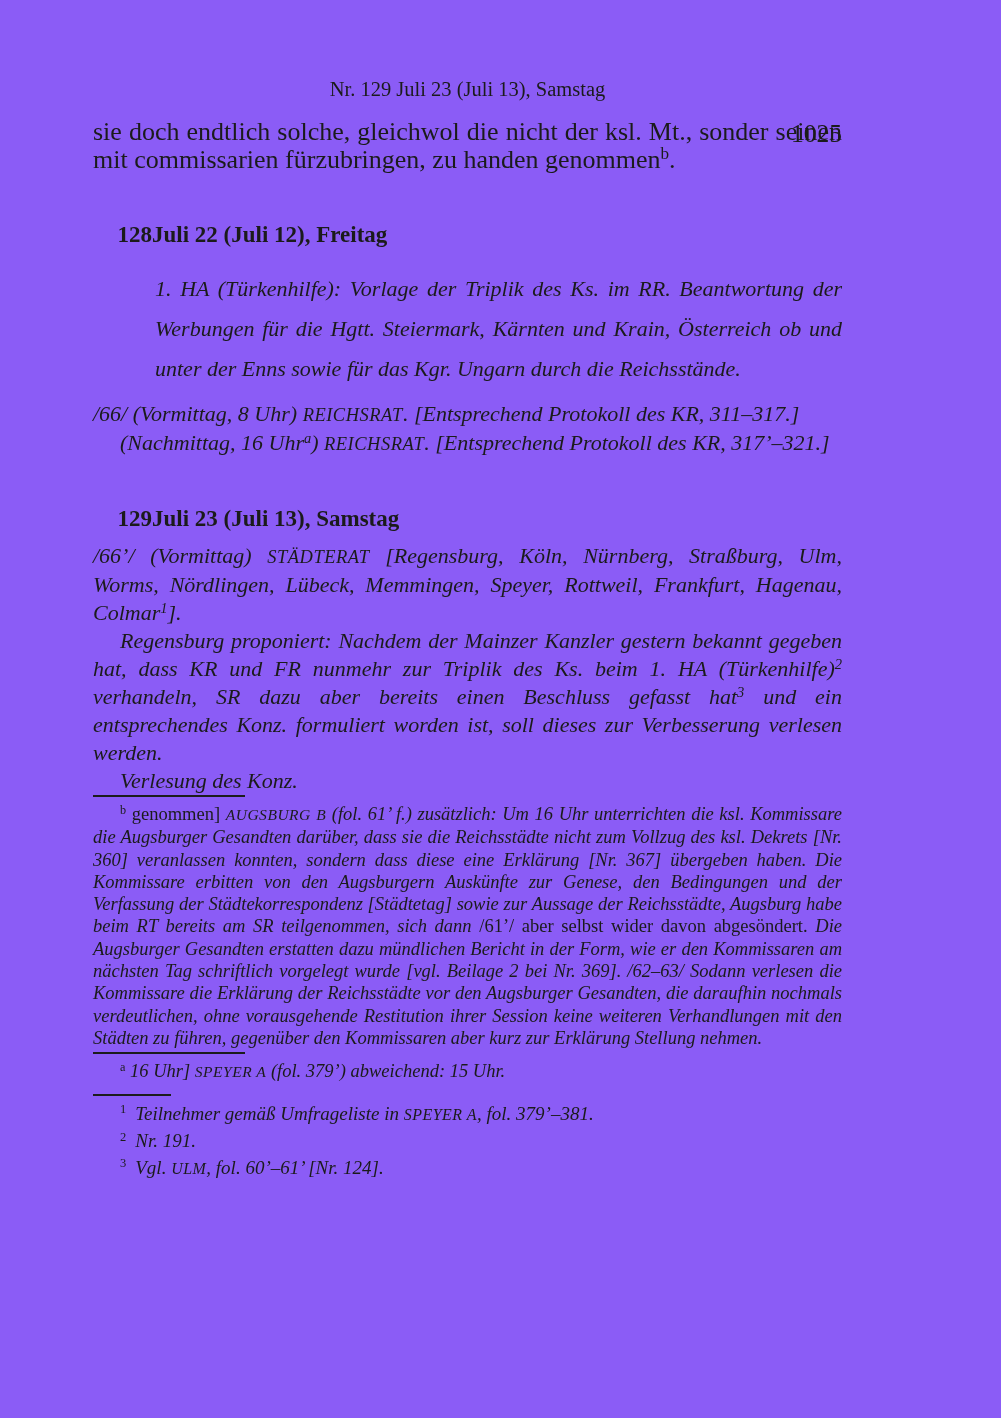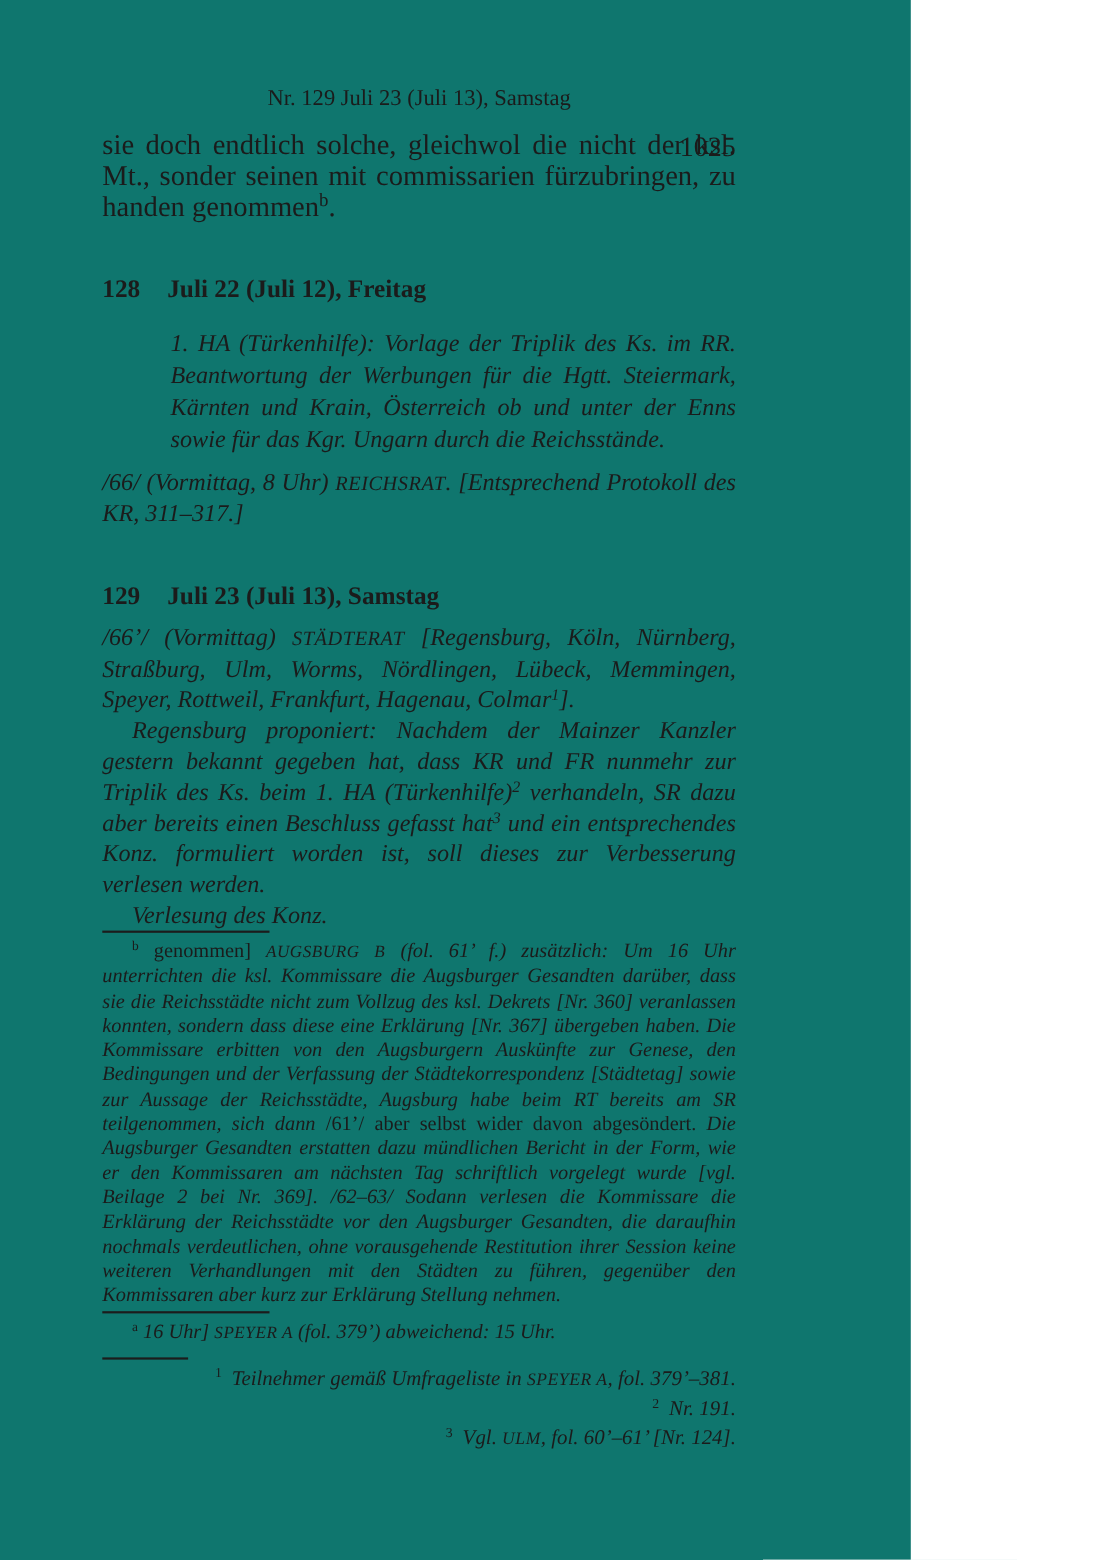--- a/index.html
+++ b/index.html
@@ -1,55 +1,55 @@
 <!DOCTYPE html>
 <html lang="de"><head>
 <meta charset="utf-8">
 <style>
   * { margin:0; padding:0; box-sizing:border-box; }
   html,body { background:#ffffff; }
   .page {
-    width:828px; height:1418px;
-    background:#0f766e;
+    width:1001px; height:1418px;
+    background:#8b5cf6;
     color:#1b1b1b;
     font-family:"Liberation Serif","DejaVu Serif",serif;
     position:relative;
     padding:0 159px 0 93px;
     overflow:hidden;
   }
   
   .running-head { position:relative; padding-top:76px; height:102px; }
   .rh-title { display:block; text-align:center; font-size:20.5px; line-height:26px; }
   .rh-page { position:absolute; right:0; top:72px; font-size:25.5px; line-height:28px;margin-top:48px; }
 
   
   .intro { margin-top:16px; font-size:26px; line-height:28px; text-align:justify; }
 
   .entry-head { margin-top:46px; font-size:23px; line-height:29px; font-weight:bold; }
   .entry-129 .entry-head { }
-  .entry-num { display:inline-block; width:59px; }
+  .entry-num { display:inline-block; width:59px;text-align:right; }
 
   .summary {
     margin-top:20px; margin-left:62px;
-    font-size:22px; line-height:29px;
+    font-size:22px; line-height:40px;
     font-style:italic; text-align:justify;
   }
   .entry-body { margin-top:11px; font-size:22px; line-height:28px; text-align:justify; }
   .entry-129 .entry-body { margin-top:9px; }
   .entry-body p.ind { text-indent:27px; }
 
   
   .apparatus { }
   .fn-rule { width:152px; border-top:2px solid #1c1c1c; }
   .fn-rule.first { margin-bottom:6px; }
   .fn-rule.rule-a { margin-top:3px; margin-bottom:6px; }
   .fn-rule.short { width:78px; margin-top:10px; margin-bottom:5px; }
   .fn-letter { font-size:18.5px; line-height:22.3px; text-align:justify; text-indent:27px; }
   .fn-num { font-size:19px; line-height:26.5px; }
-  .fn-num p { padding-left:27px;text-align:right; }
+  .fn-num p { padding-left:27px; }
   .fn-num .sup { margin-right:9px; }
 
   
   .it { font-style:italic; }
   .sc { font-size:0.84em; letter-spacing:0.5px; }
   .sup { font-size:0.66em; line-height:0; position:relative; top:-0.5em; }
 </style>
 </head>
 <body>
 
@@ -60,20 +60,21 @@
     <span class="rh-page">1025</span>
   </div>
 
   <p class="intro"><span>sie doch endtlich solche, gleichwol die nicht der ksl. Mt., sonder seinen mit commissarien fürzubringen, zu handen genommen</span><span class="sup">b</span><span>.</span></p>
 
   <div class="entry entry-128">
     <p class="entry-head"><span class="entry-num">128</span><span>Juli 22 (Juli 12), Freitag</span></p>
     <p class="summary">1. HA (Türkenhilfe): Vorlage der Triplik des Ks. im RR. Beantwortung der Werbungen für die Hgtt. Steiermark, Kärnten und Krain, Österreich ob und unter der Enns sowie für das Kgr. Ungarn durch die Reichsstände.</p>
     <div class="entry-body">
       <p><span class="it">/66/ (Vormittag, 8 Uhr) </span><span class="it sc">REICHSRAT</span><span class="it">. [Entsprechend Protokoll des KR, 311–317.]</span></p>
+      <p class="ind"><span class="it">(Nachmittag, 16 Uhr</span><span class="it sup">a</span><span class="it">) </span><span class="it sc">REICHSRAT</span><span class="it">. [Entsprechend Protokoll des KR, 317’–321.]</span></p>
     </div>
   </div>
 
   <div class="entry entry-129">
     <p class="entry-head"><span class="entry-num">129</span><span>Juli 23 (Juli 13), Samstag</span></p>
     <div class="entry-body">
       <p><span class="it">/66’/ (Vormittag) </span><span class="it sc">STÄDTERAT</span><span class="it"> [Regensburg, Köln, Nürnberg, Straßburg, Ulm, Worms, Nördlingen, Lübeck, Memmingen, Speyer, Rottweil, Frankfurt, Hagenau, Colmar</span><span class="it sup">1</span><span class="it">].</span></p>
       <p class="ind"><span class="it">Regensburg proponiert: Nachdem der Mainzer Kanzler gestern bekannt gegeben hat, dass KR und FR nunmehr zur Triplik des Ks. beim 1. HA (Türkenhilfe)</span><span class="it sup">2</span><span class="it"> verhandeln, SR dazu aber bereits einen Beschluss gefasst hat</span><span class="it sup">3</span><span class="it"> und ein entsprechendes Konz. formuliert worden ist, soll dieses zur Verbesserung verlesen werden.</span></p>
       <p class="ind"><span class="it">Verlesung des Konz.</span></p>
     </div>

